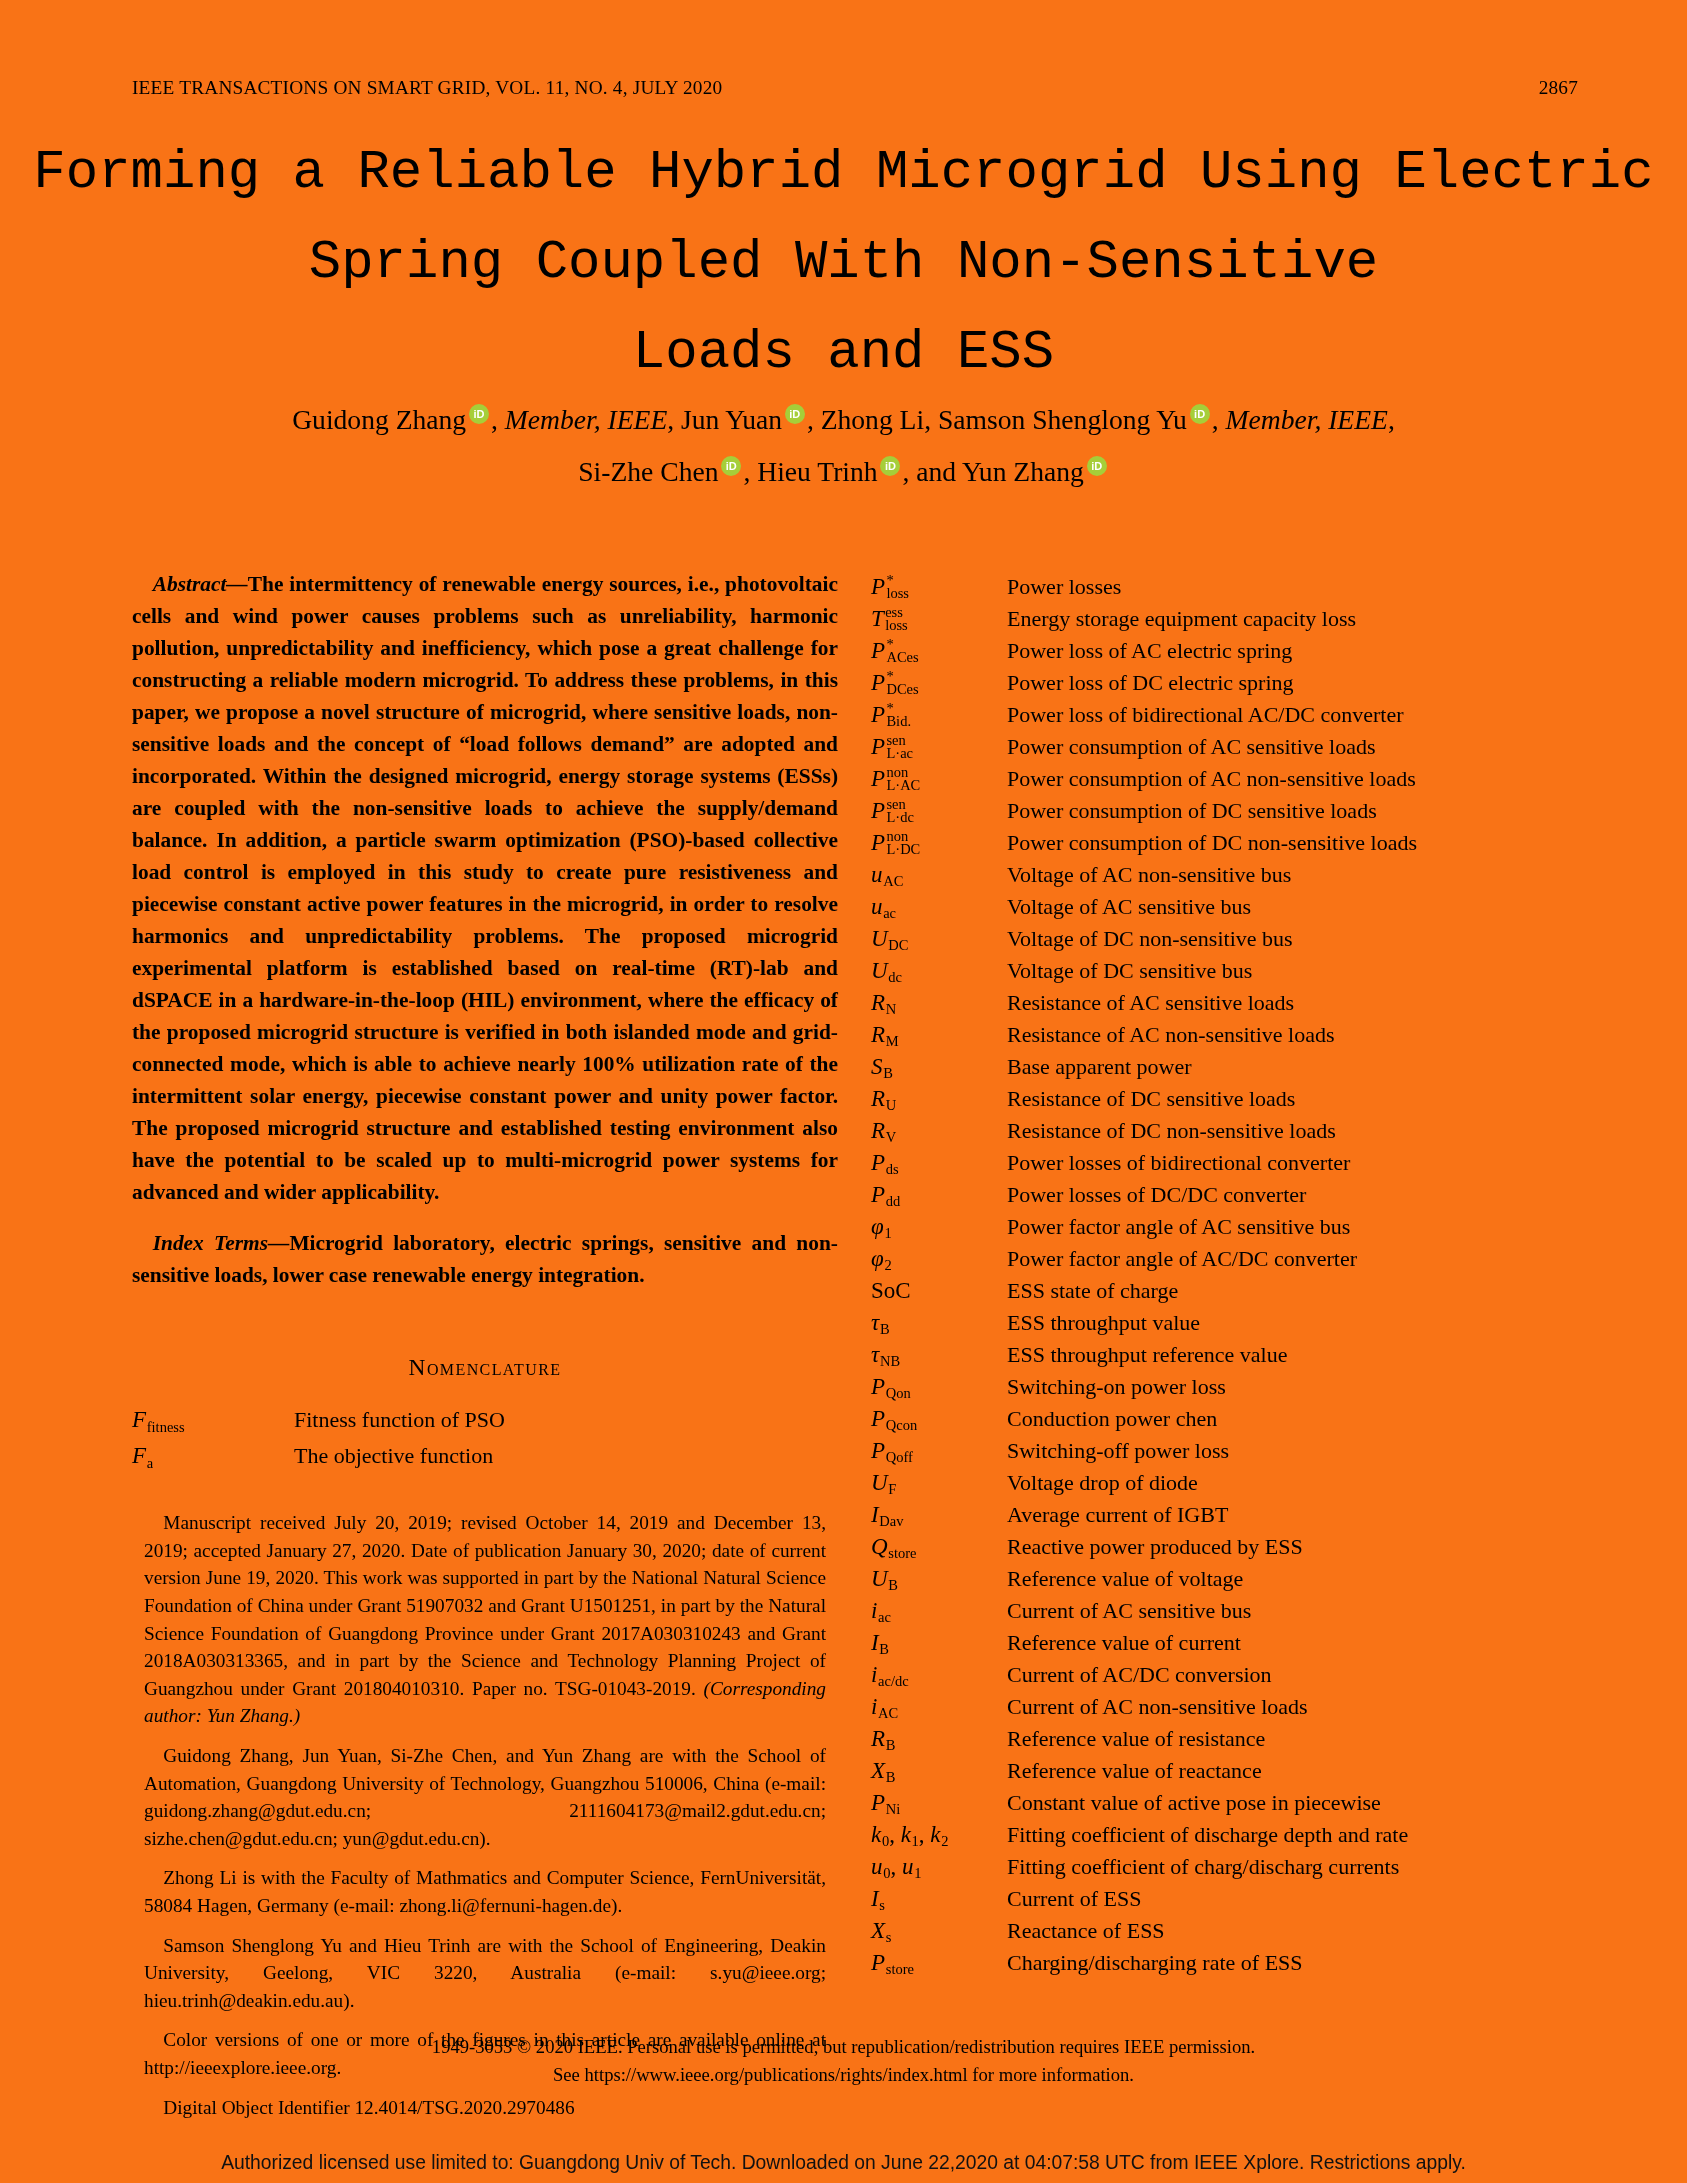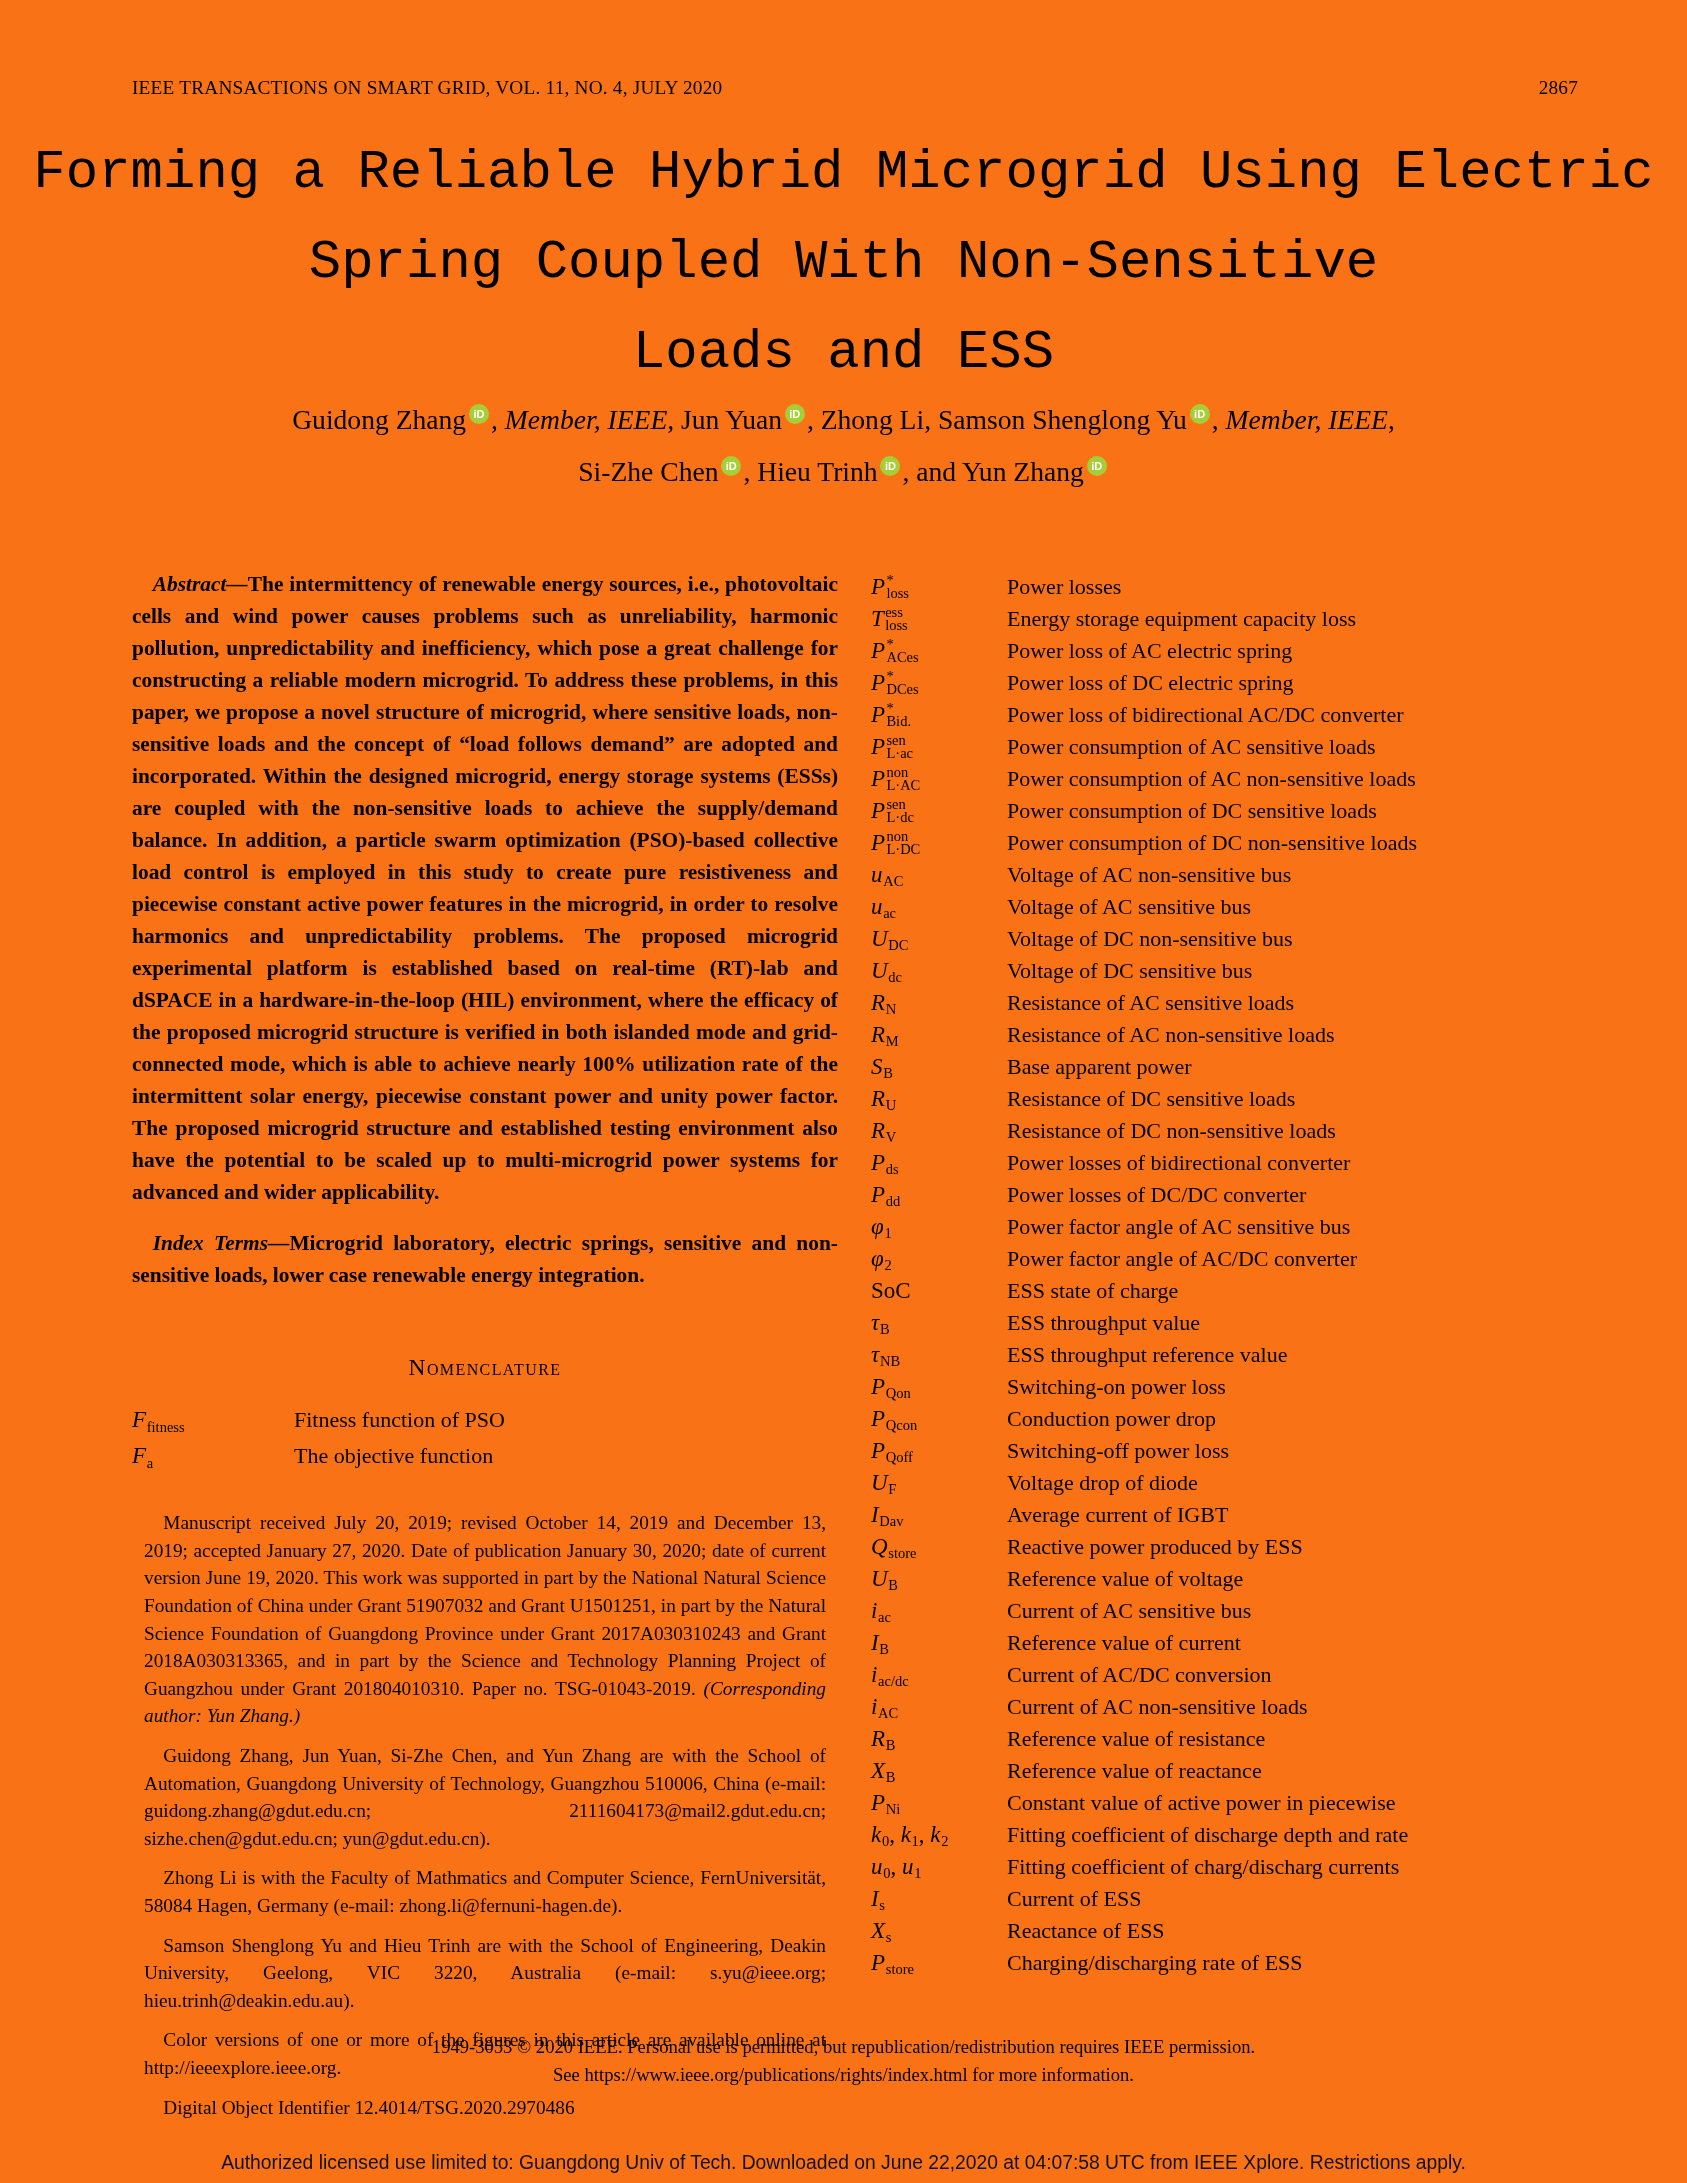--- a/index.html
+++ b/index.html
@@ -231,21 +231,21 @@
           <div class="nrow">
             <span class="nsym"><span><span class="it">τ</span><span class="sub1">NB</span></span></span>
             <span class="ndesc">ESS throughput reference value</span>
           </div>
           <div class="nrow">
             <span class="nsym"><span><span class="it">P</span><span class="sub1">Qon</span></span></span>
             <span class="ndesc">Switching-on power loss</span>
           </div>
           <div class="nrow">
             <span class="nsym"><span><span class="it">P</span><span class="sub1">Qcon</span></span></span>
-            <span class="ndesc">Conduction power drop</span>
+            <span class="ndesc">Conduction power chen</span>
           </div>
           <div class="nrow">
             <span class="nsym"><span><span class="it">P</span><span class="sub1">Qoff</span></span></span>
             <span class="ndesc">Switching-off power loss</span>
           </div>
           <div class="nrow">
             <span class="nsym"><span><span class="it">U</span><span class="sub1">F</span></span></span>
             <span class="ndesc">Voltage drop of diode</span>
           </div>
           <div class="nrow">
@@ -279,21 +279,21 @@
           <div class="nrow">
             <span class="nsym"><span><span class="it">R</span><span class="sub1">B</span></span></span>
             <span class="ndesc">Reference value of resistance</span>
           </div>
           <div class="nrow">
             <span class="nsym"><span><span class="it">X</span><span class="sub1">B</span></span></span>
             <span class="ndesc">Reference value of reactance</span>
           </div>
           <div class="nrow">
             <span class="nsym"><span><span class="it">P</span><span class="sub1 it">Ni</span></span></span>
-            <span class="ndesc">Constant value of active power in piecewise</span>
+            <span class="ndesc">Constant value of active pose in piecewise</span>
           </div>
           <div class="nrow">
             <span class="nsym"><span><span class="it">k</span><span class="sub1">0</span><span>, </span><span class="it">k</span><span class="sub1">1</span><span>, </span><span class="it">k</span><span class="sub1">2</span></span></span>
             <span class="ndesc">Fitting coefficient of discharge depth and rate</span>
           </div>
           <div class="nrow">
             <span class="nsym"><span><span class="it">u</span><span class="sub1">0</span><span>, </span><span class="it">u</span><span class="sub1">1</span></span></span>
             <span class="ndesc">Fitting coefficient of charg/discharg currents</span>
           </div>
           <div class="nrow">

